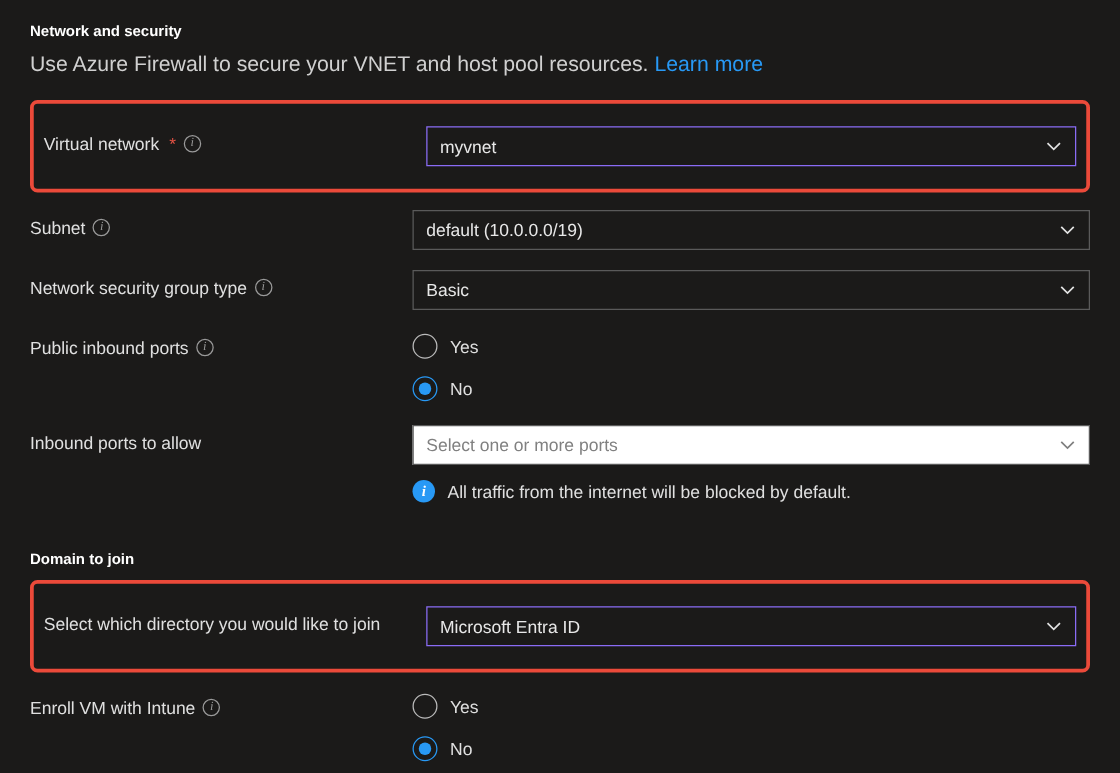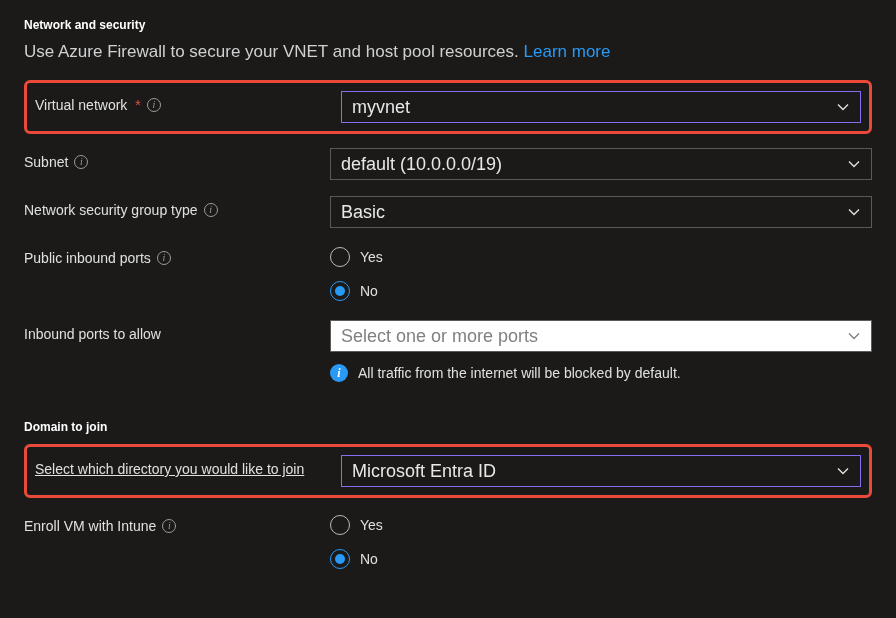--- a/index.html
+++ b/index.html
@@ -34,21 +34,21 @@
   .label-col {
     width: 306px;
     flex: none;
     display: flex;
     align-items: center;
     padding-top: 6px;
     gap: 6px;
     color: #e0e0e0;
     font-size: 14px;
   }
-  .label-col.multiline { align-items: flex-end; text-decoration: underline; }
+  .label-col.multiline { align-items: flex-end; }
   .control-col {
     flex: 1;
     display: flex;
     flex-direction: column;
     gap: 8px;
   }
   .required { color: #e35244; margin-left: 2px; }
   .info-icon {
     width: 14px; height: 14px;
     border: 1px solid #9a9a9a;
@@ -62,21 +62,21 @@
     line-height: 1;
     cursor: default;
   }
   .select {
     width: 100%;
     height: 32px;
     background: #1b1a19;
     border: 1px solid #5a5a5a;
     color: #e8e8e8;
     padding: 0 30px 0 10px;
-    font-size: 18px;
+    font-size: 14px;
     position: relative;
     display: flex;
     align-items: center;
     cursor: pointer;
   }
   .select.focused { border-color: #8a6cf5; }
   .select.disabled {
     background: #ffffff;
     color: #808080;
     cursor: default;
@@ -122,21 +122,21 @@
     color: #fff;
     display: flex; align-items: center; justify-content: center;
     font-family: Georgia, serif;
     font-style: italic;
     font-size: 12px; font-weight: bold;
     line-height: 1;
   }
   .highlight-box {
     border: 3px solid #eb4a3a;
     border-radius: 6px;
-    padding: 8px 8px;
+    padding: 18px 8px;
     margin-bottom: 14px;
   }
   .highlight-box .form-row { margin-bottom: 0; }
   .spacer-lg { height: 22px; }
 </style>
 </head>
 <body>
 
 <div class="section-title">Network and security</div>
 <div class="description">

